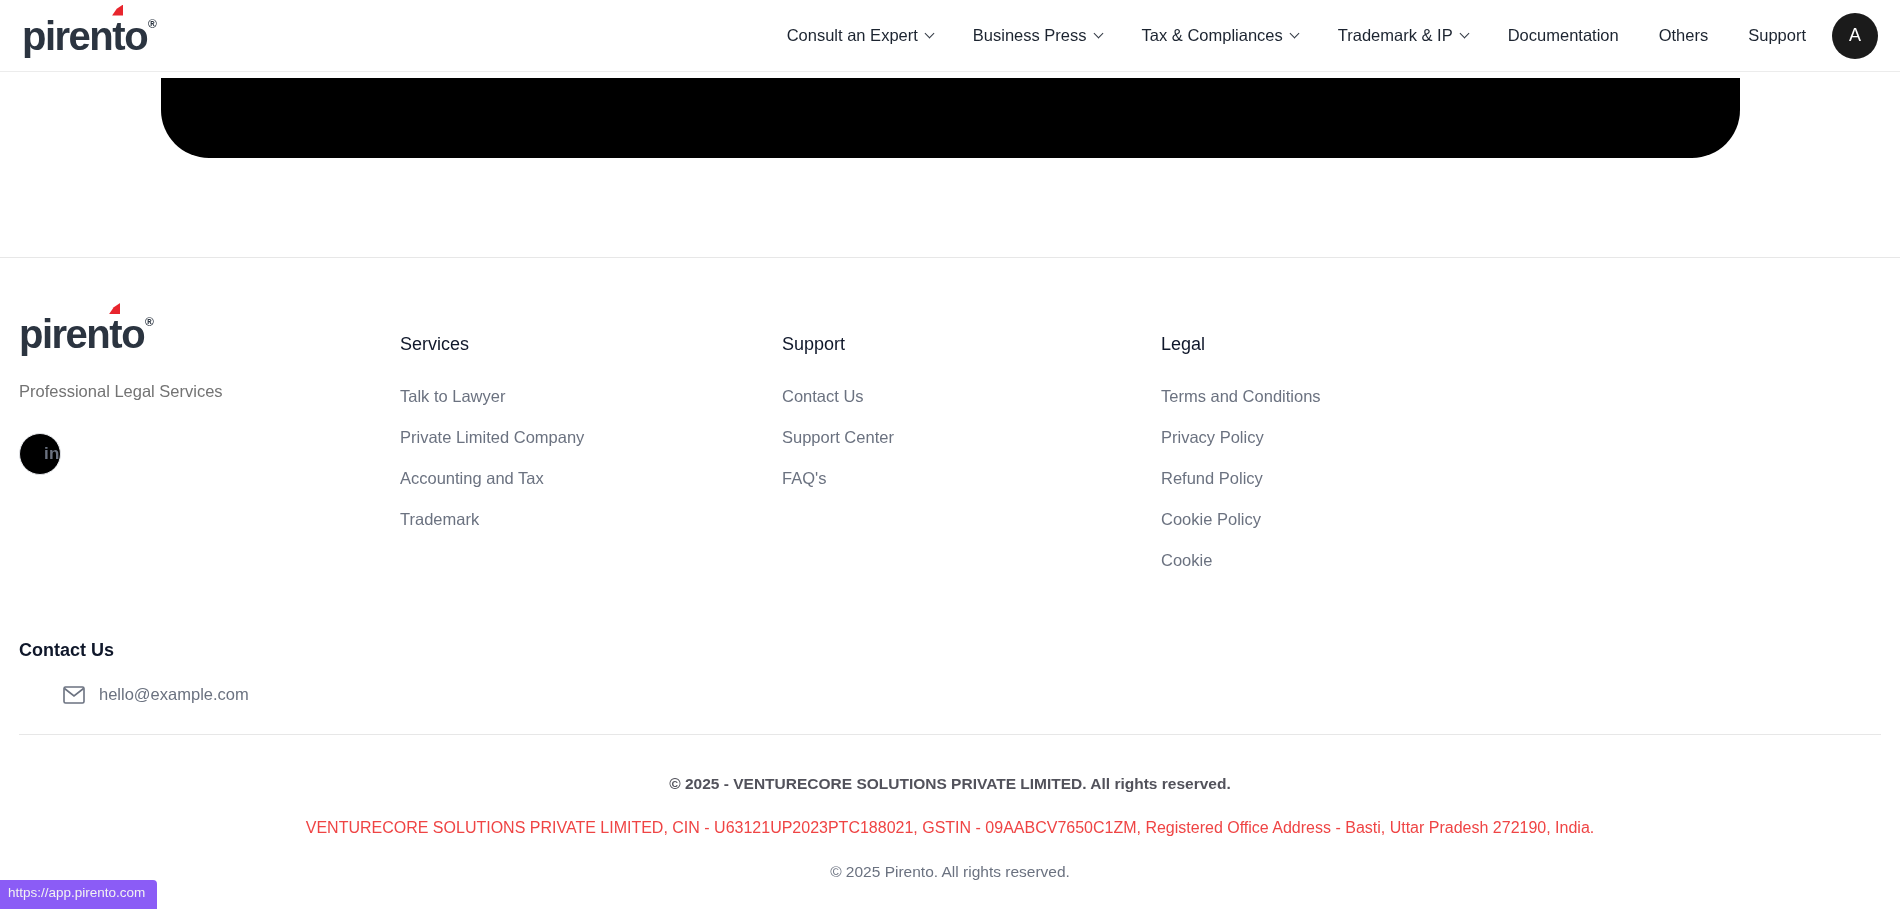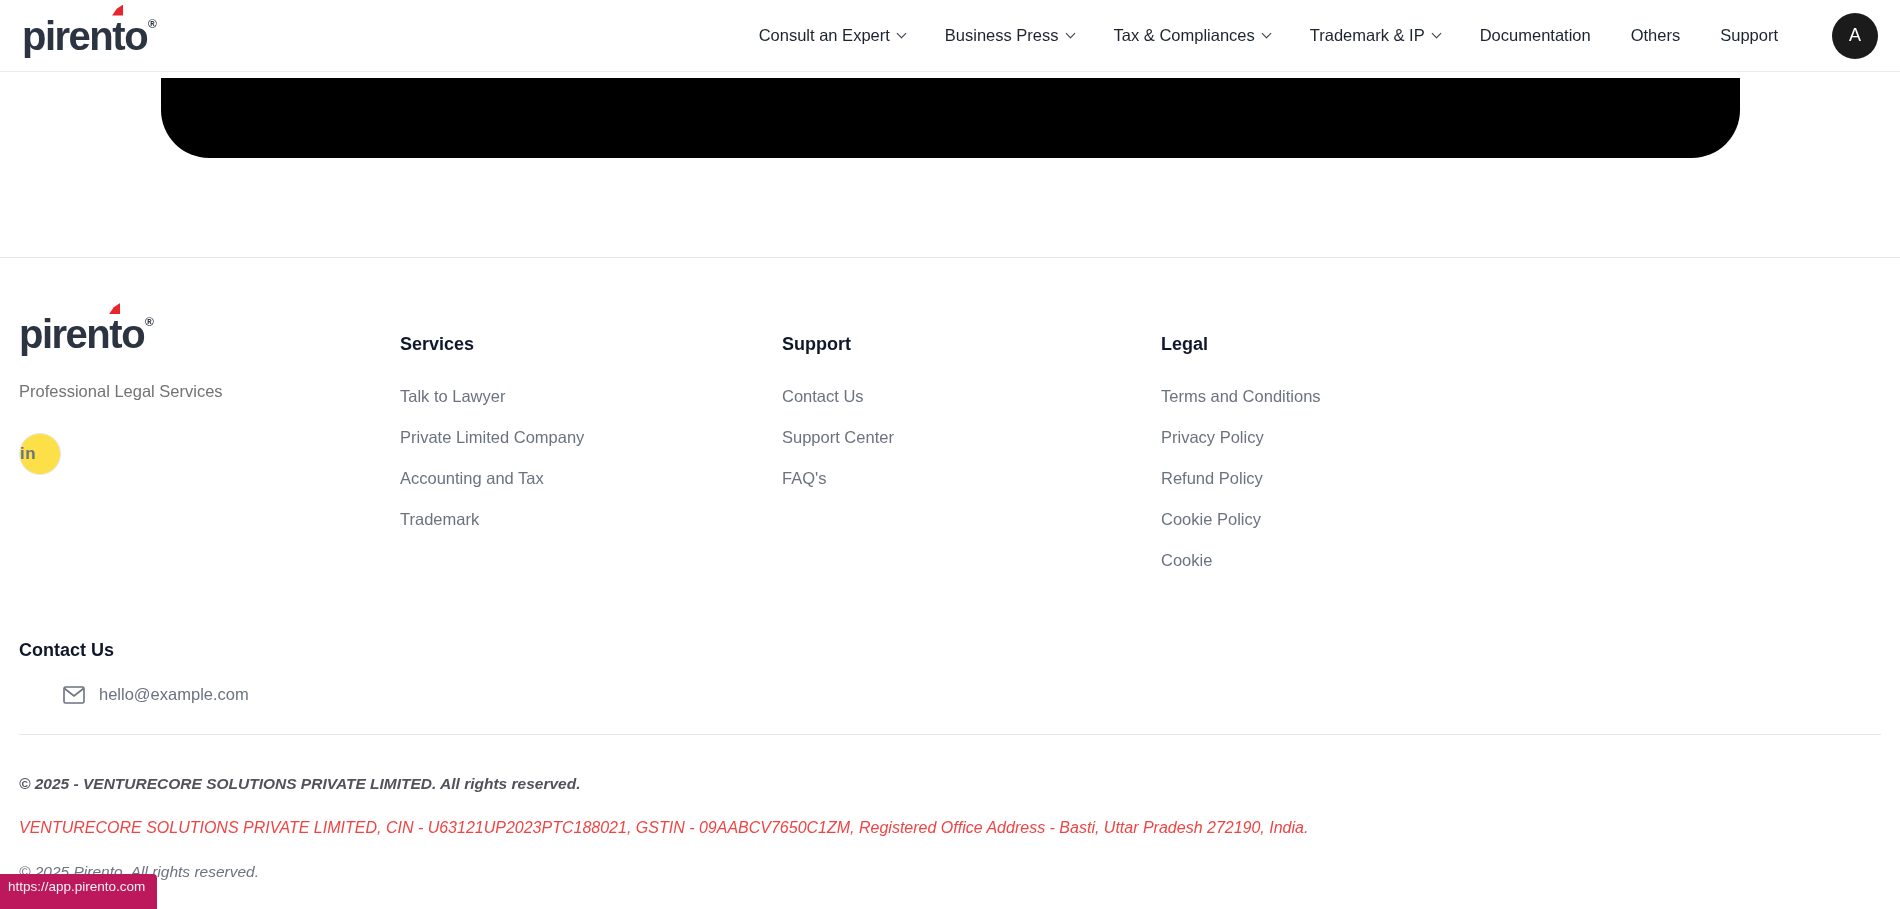--- a/index.html
+++ b/index.html
@@ -9,21 +9,21 @@
   
   .header { position:absolute; top:0; left:0; width:1900px; height:72px;
     background:#fff; border-bottom:1px solid #ececec; display:flex; align-items:center;
     padding:0 22px; z-index:5; }
   .logo { display:inline-flex; align-items:flex-start; text-decoration:none; cursor:pointer; }
   .logo-text { font-size:40px; font-weight:700; letter-spacing:-1.5px; color:#2b3440; line-height:1; }
   .logo-t { position:relative; }
   .logo-t::before { content:""; position:absolute; top:-9px; right:1px; width:11px; height:11px;
     background:#e8252d; clip-path:polygon(100% 0, 100% 100%, 0 100%, 42% 38%); }
   .logo-reg { font-size:12px; color:#2b3440; margin-top:1px; margin-left:1px; font-weight:700; }
-  .nav { margin-left:auto; display:flex; align-items:center; gap:40px; margin-right:54px; }
+  .nav { margin-left:auto; display:flex; align-items:center; gap:40px; margin-right:26px; }
   .nav-item { display:inline-flex; align-items:center; font-size:16.5px; color:#1c2430;
     text-decoration:none; cursor:pointer; white-space:nowrap; }
   .chev { width:7px; height:7px; border-right:1.6px solid #333a45; border-bottom:1.6px solid #333a45;
     transform:rotate(45deg); display:inline-block; margin-left:8px; margin-top:-4px; }
   .avatar { width:46px; height:46px; border-radius:50%; background:#1b1b1b; color:#fff;
     display:flex; align-items:center; justify-content:center; font-size:18px; font-weight:400;
     cursor:pointer; flex:0 0 auto; }
 
   
   .hero-remnant { position:absolute; left:161px; top:78px; width:1579px; height:80px;
@@ -32,42 +32,42 @@
   
   .footer { position:absolute; top:257px; left:0; width:1900px; border-top:1px solid #e7e7e7;
     background:#fff; }
   .footer-inner { padding:0 19px; }
   .footer-grid { display:grid; grid-template-columns:381px 382px 379px 380px 1fr;
     padding-top:56px; }
   .brand-col .logo-text { font-size:40px; }
   .tagline { margin-top:28px; font-size:16.5px; color:#737373; }
   .social-row { margin-top:32px; }
   .social-circle { width:42px; height:42px; border:1px solid #e5e7eb; border-radius:50%;
-    display:flex; align-items:center; justify-content:flex-start; cursor:pointer; background:#fde047; }
+    display:flex; align-items:center; justify-content:flex-end; cursor:pointer; background:#000000; }
   .social-glyph { font-size:17px; font-weight:700; color:#6b7280; letter-spacing:0.5px; }
-  .col-title { font-size:18px; font-weight:700; color:#0f172a; margin:20px 0 30px; }
+  .col-title { font-size:18px; font-weight:400; color:#0f172a; margin:20px 0 30px; }
   .col-links { list-style:none; }
   .col-links li { margin-bottom:18px; line-height:22px; }
   .col-links a { font-size:16.5px; color:#6b7280; text-decoration:none; cursor:pointer; }
 
   .contact-block { margin-top:50px; }
   .contact-title { font-size:18px; font-weight:700; color:#0f172a; }
   .contact-row { display:flex; align-items:center; gap:14px; margin-top:24px; color:#6b7280;padding-left:44px; }
   .contact-row svg { flex:0 0 auto; }
   .contact-email { font-size:16.5px; color:#6b7280; text-decoration:none; cursor:pointer; }
 
   .footer-divider { border:none; border-top:1px solid #e7e7e7; margin:30px 0 0 0; }
 
-  .copyright { text-align:left; padding:40px 0 0;font-style:italic; }
+  .copyright { text-align:center; padding:40px 0 0; }
   .copy-line1 { font-size:15.5px; font-weight:700; color:#52525b; }
   .copy-line2 { font-size:16px; color:#ef4444; margin-top:26px; }
   .copy-line3 { font-size:15.5px; color:#6b7280; margin-top:26px; }
 
   
-  .status-bar { position:absolute; left:0; bottom:0; height:35px; background:#be185d;
+  .status-bar { position:absolute; left:0; bottom:0; height:29px; background:#8b5cf6;
     color:#f2f2f2; font-size:13.5px; line-height:25px; padding:0 12px 0 8px;
     border-radius:0 4px 0 0; z-index:9; }
 </style>
 </head>
 <body>
 
 <div class="header">
   <a class="logo">
     <span class="logo-text"><span>piren</span><span class="logo-t">t</span><span>o</span></span>
     <span class="logo-reg">®</span>

